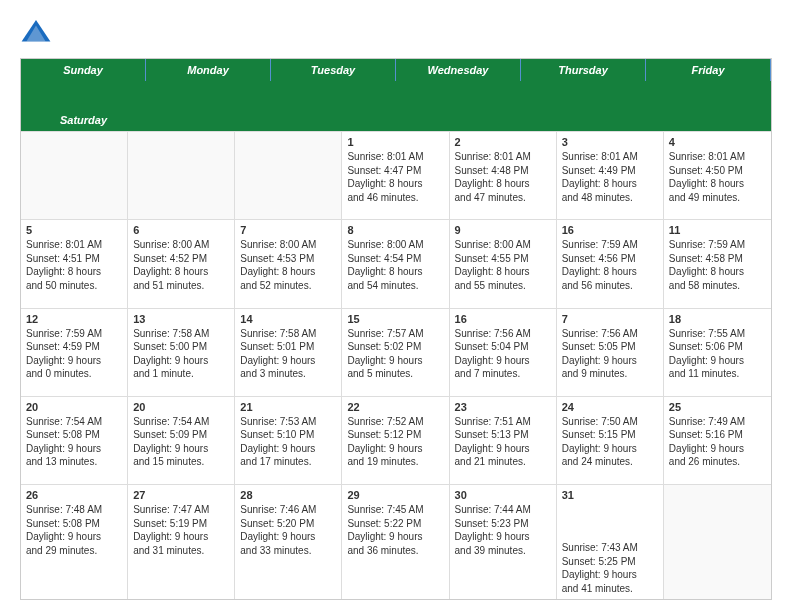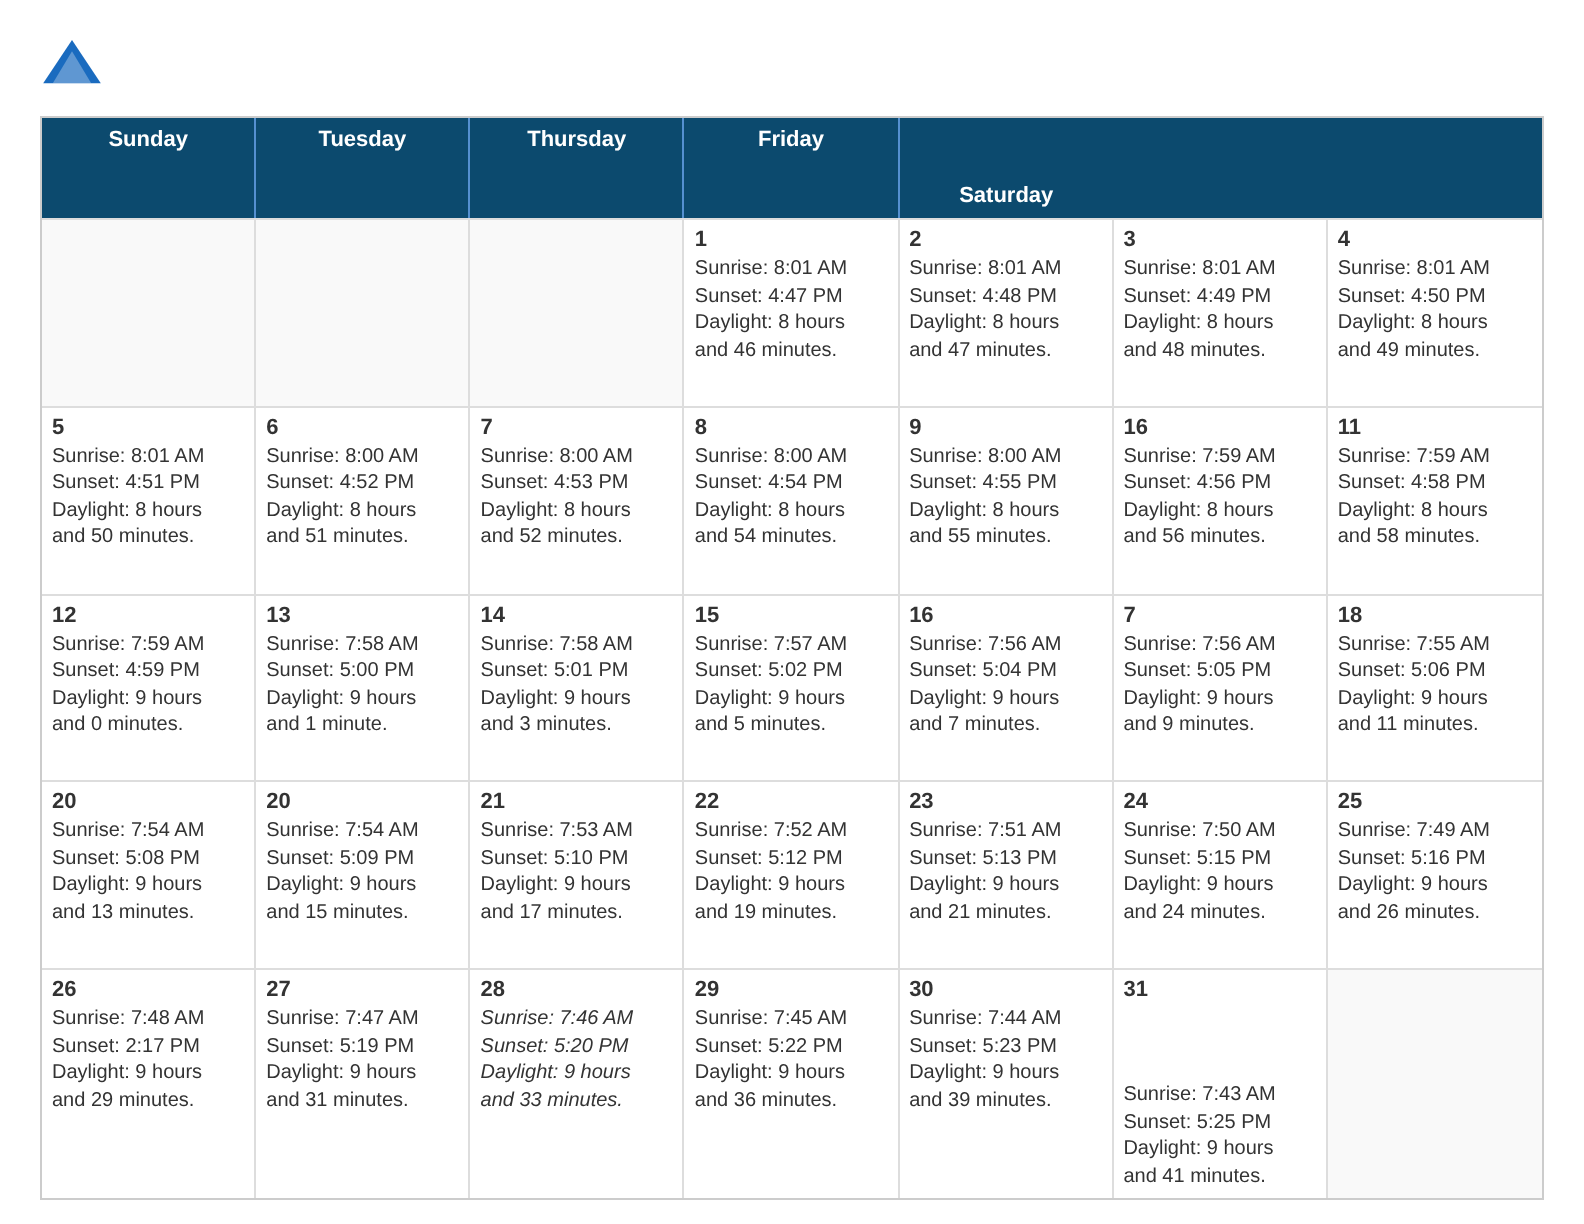--- a/index.html
+++ b/index.html
@@ -52,22 +52,23 @@
       color: #555;
     }
     .calendar {
       flex: 1;
       display: flex;
       flex-direction: column;
       border: 1px solid #ccc;
     }
     .cal-header {
       display: grid;
-      grid-template-columns: repeat(7, 1fr);
-      background: #0c4a6e;
+      grid-template-columns: repeat(6, 1fr);
+      background: #15803d;
+      font-style: italic;
     }
     .cal-header-cell {
       color: #fff;
       font-size: 11px;
       font-weight: bold;
       padding: 5px 4px;
       text-align: center;
       border-right: 1px solid #5590d0;
     }
     .cal-header-cell:last-child { border-right: none; margin-top: 28px; }
@@ -121,21 +122,23 @@
     </div>
     <div class="title-block">
       <div class="month-title"></div>
       <div class="location"></div>
     </div>
   </div>
 
   <div class="calendar">
     <div class="cal-header">
     <div class="cal-header-cell">Sunday</div>
+        <div class="cal-header-cell">Monday</div>
         <div class="cal-header-cell">Tuesday</div>
+        <div class="cal-header-cell">Wednesday</div>
         <div class="cal-header-cell">Thursday</div>
         <div class="cal-header-cell">Friday</div>
         <div class="cal-header-cell">Saturday</div>
       </div>
     <div class="cal-body">
     <div class="cal-week">
           <div class="cal-cell empty"></div>
           <div class="cal-cell empty"></div>
           <div class="cal-cell empty"></div>
           <div class="cal-cell">
@@ -317,34 +320,34 @@
             <div class="cell-text" style="white-space: pre-line;">Sunrise: 7:49 AM
 Sunset: 5:16 PM
 Daylight: 9 hours
 and 26 minutes.</div>
           </div>
         </div>
         <div class="cal-week">
           <div class="cal-cell">
             <div class="day-num">26</div>
             <div class="cell-text" style="white-space: pre-line;">Sunrise: 7:48 AM
-Sunset: 2:17 PM
+Sunset: 5:08 PM
 Daylight: 9 hours
 and 29 minutes.</div>
           </div>
           <div class="cal-cell">
             <div class="day-num">27</div>
             <div class="cell-text" style="white-space: pre-line;">Sunrise: 7:47 AM
 Sunset: 5:19 PM
 Daylight: 9 hours
 and 31 minutes.</div>
           </div>
           <div class="cal-cell">
             <div class="day-num">28</div>
-            <div class="cell-text" style="white-space: pre-line; font-style: italic;">Sunrise: 7:46 AM
+            <div class="cell-text" style="white-space: pre-line;">Sunrise: 7:46 AM
 Sunset: 5:20 PM
 Daylight: 9 hours
 and 33 minutes.</div>
           </div>
           <div class="cal-cell">
             <div class="day-num">29</div>
             <div class="cell-text" style="white-space: pre-line;">Sunrise: 7:45 AM
 Sunset: 5:22 PM
 Daylight: 9 hours
 and 36 minutes.</div>

